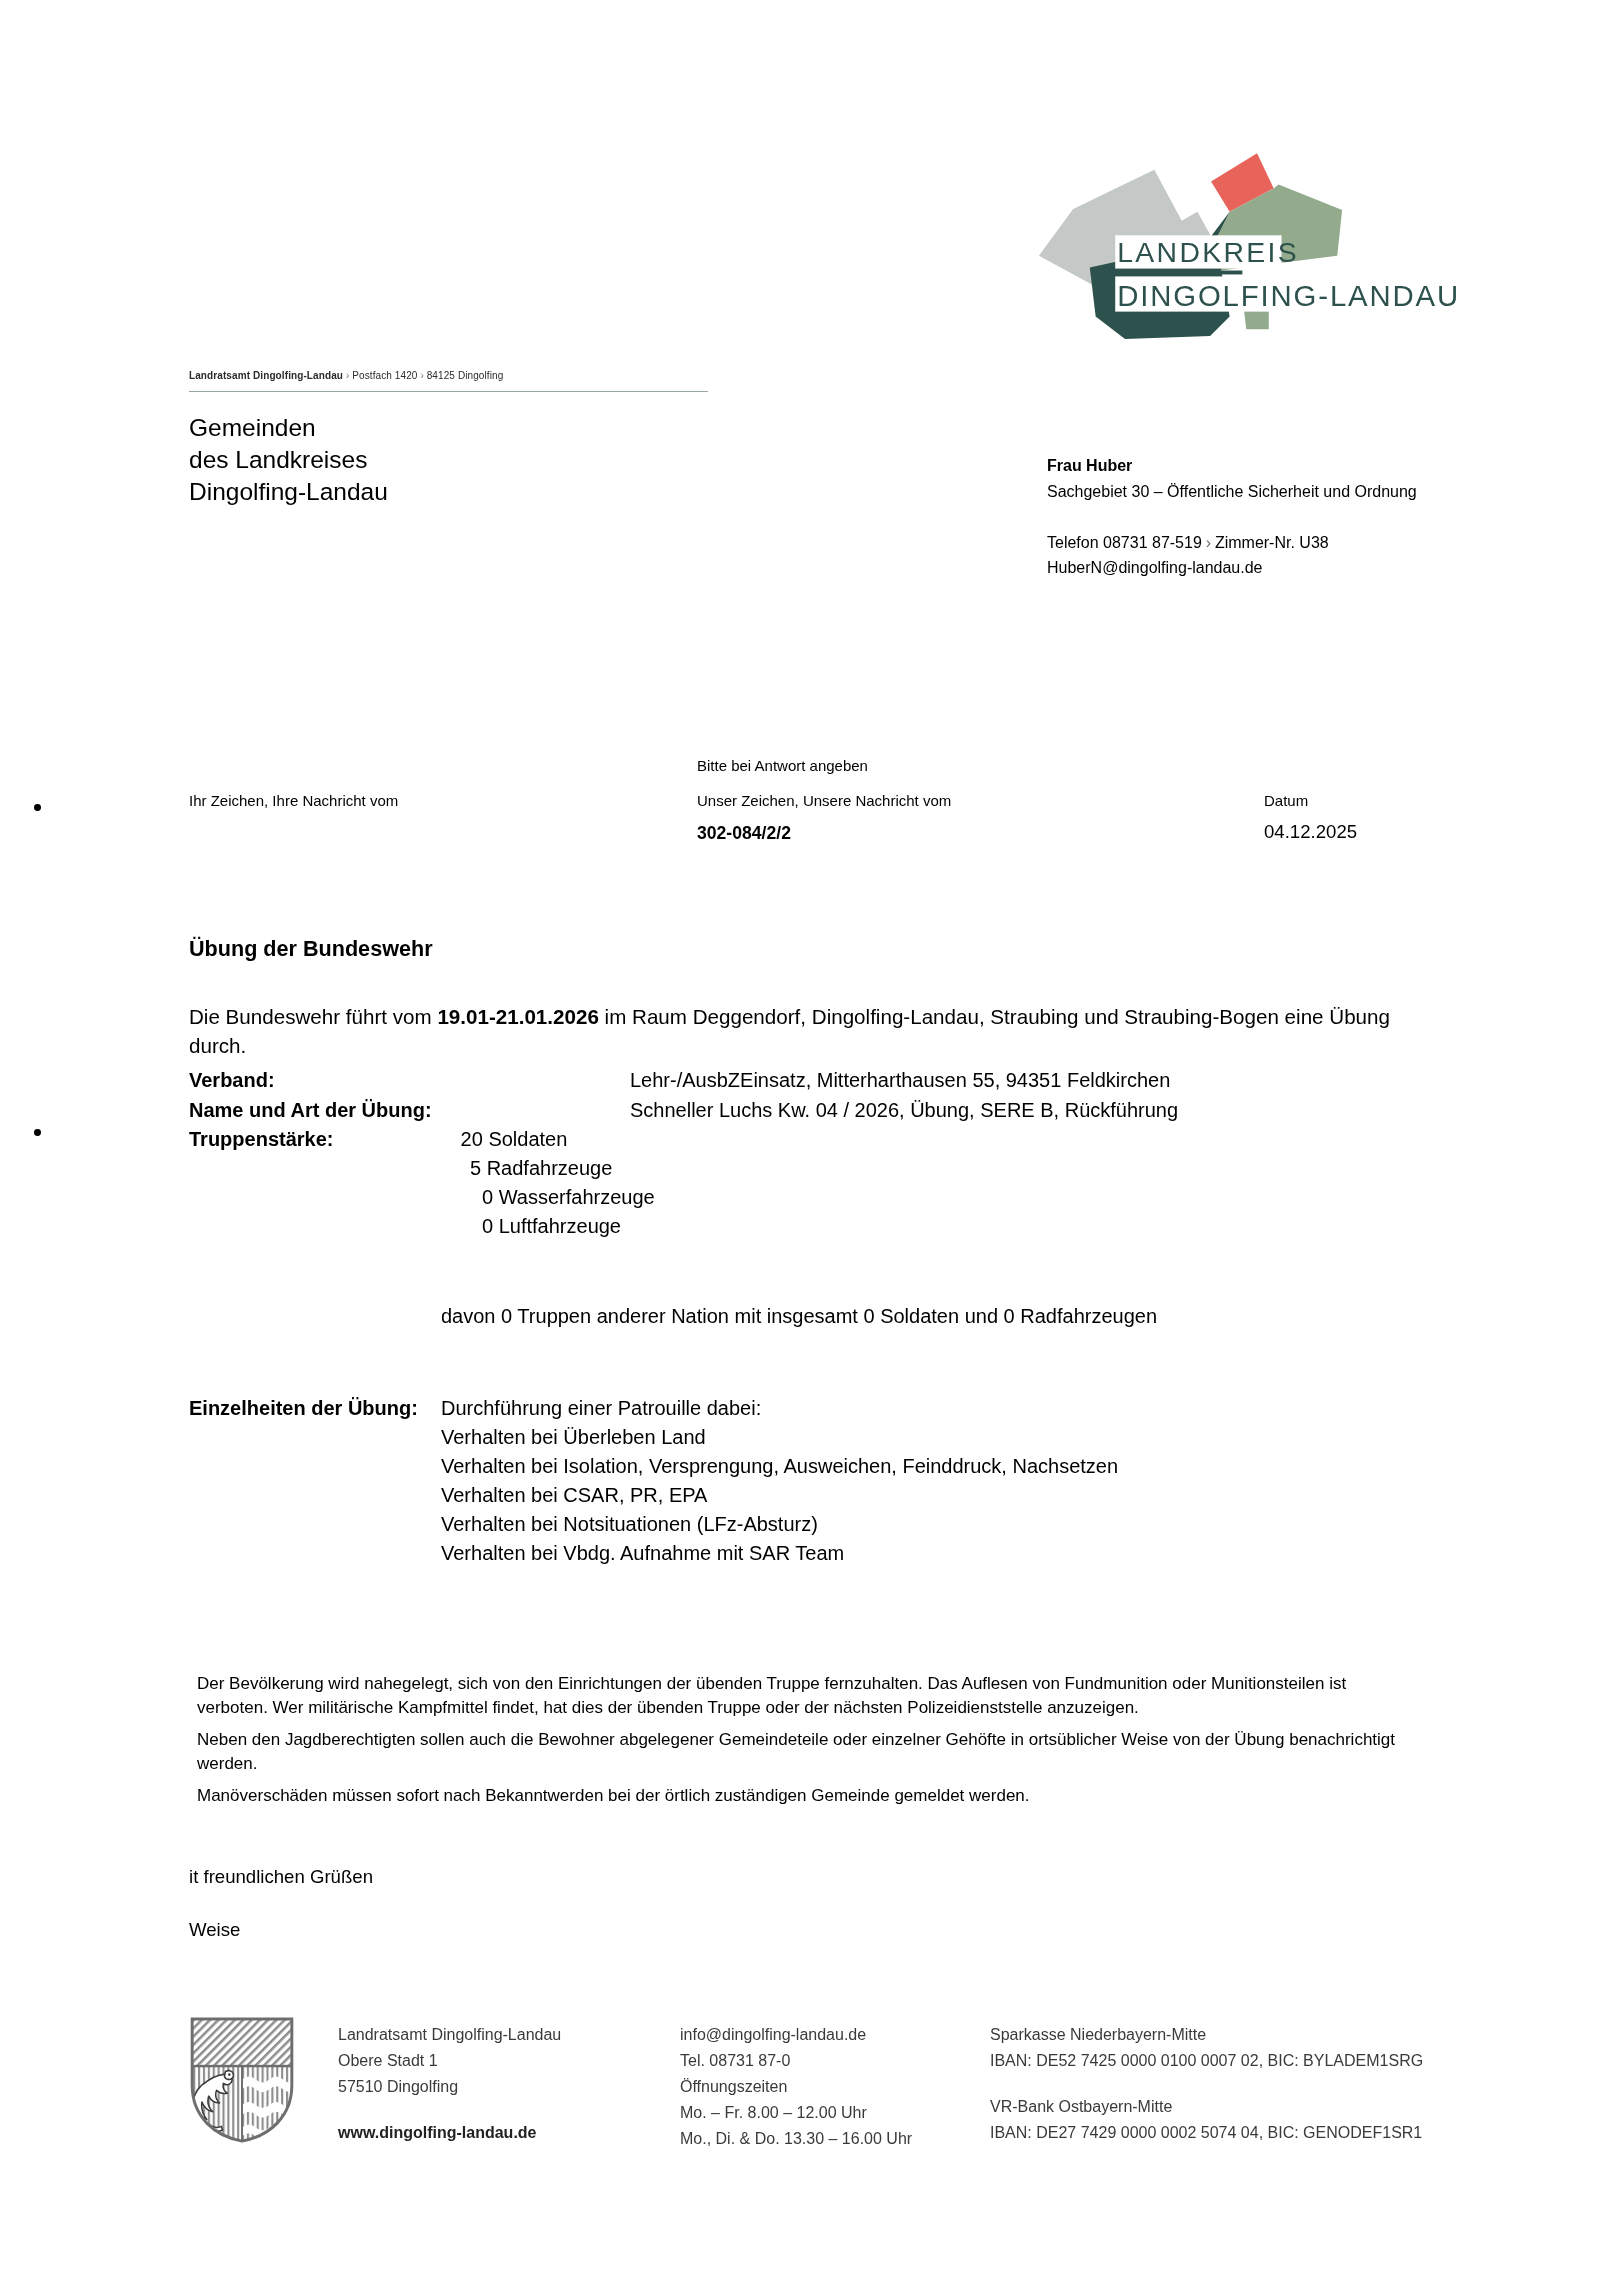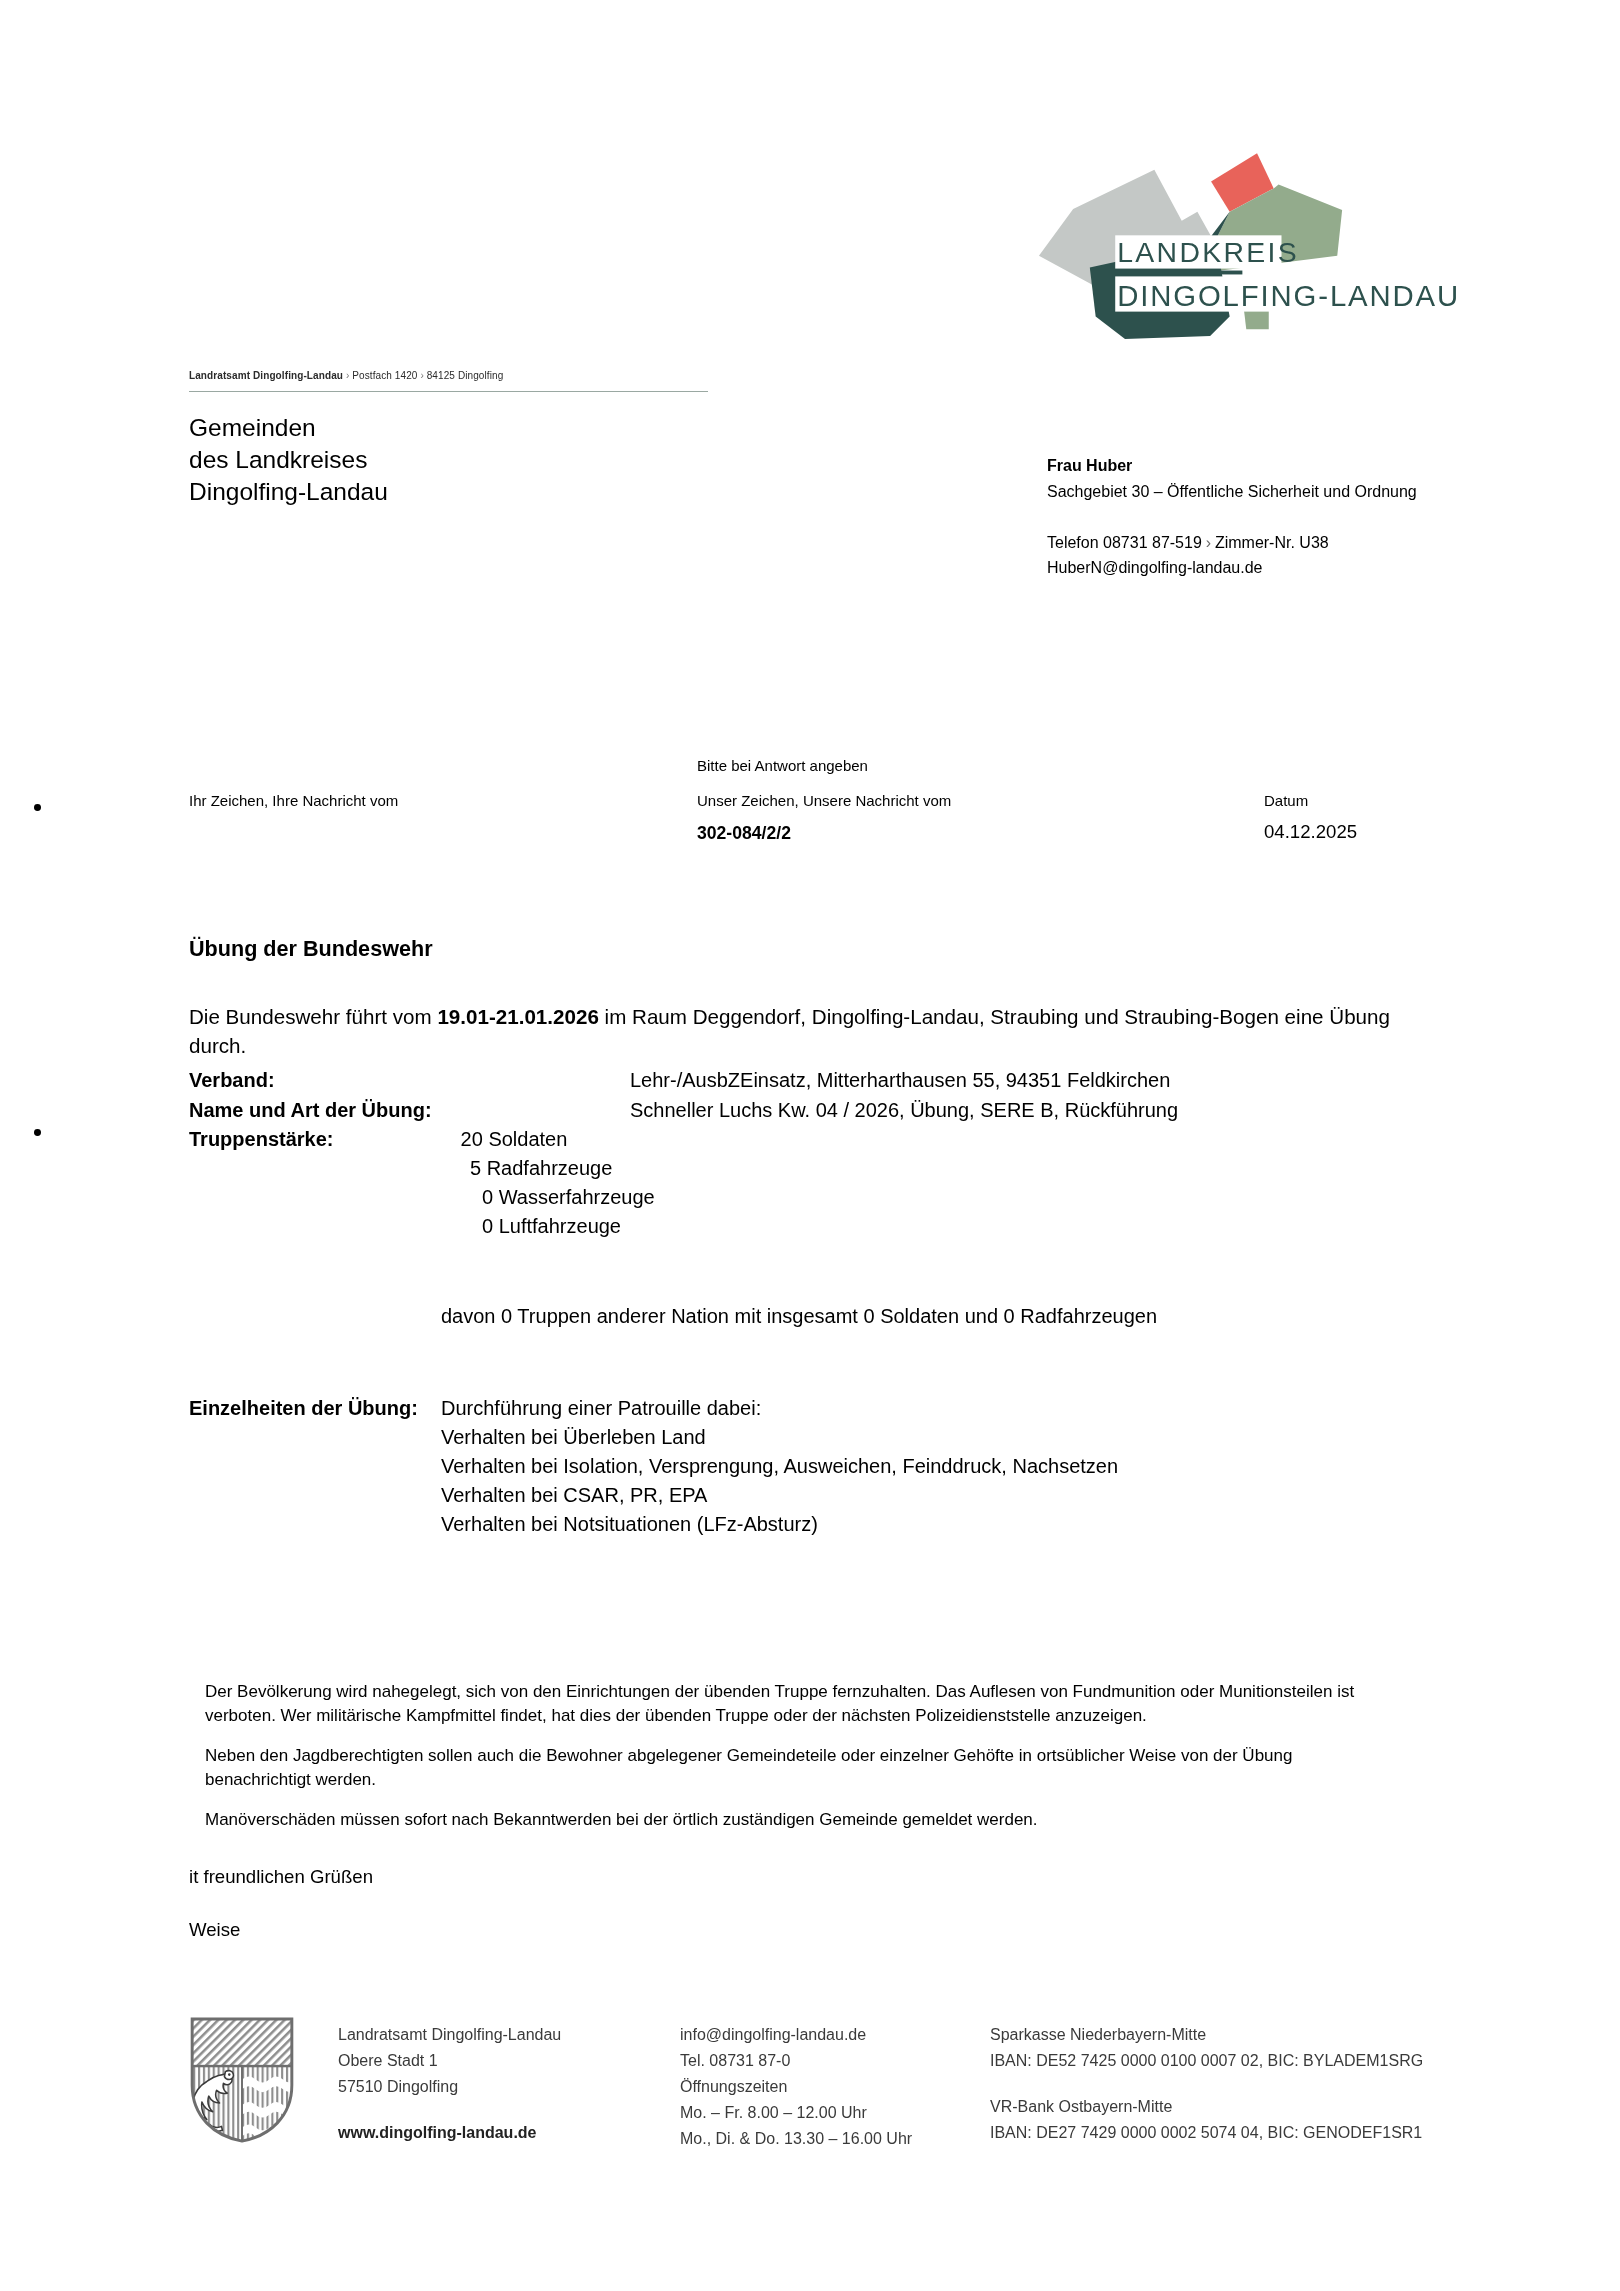--- a/index.html
+++ b/index.html
@@ -175,21 +175,21 @@
 
   
   .notice {
     position: absolute;
     left: 189px;
     top: 1664px;
     width: 1220px;
     font-size: 17px;
     line-height: 24px;
   }
-  .notice p { margin: 16px; }
+  .notice p { margin: 8px; }
 
   
   .closing {
     position: absolute;
     left: 189px;
     top: 1862px;
     font-size: 18.6px;
     line-height: 29px;
   }
   .signature {
@@ -321,20 +321,21 @@
   <div class="datarow row-einzel">
     <span class="label">Einzelheiten der Übung:</span>
   </div>
 
   <div class="einzel-list">
     <div>Durchführung einer Patrouille dabei:</div>
     <div>Verhalten bei Überleben Land</div>
     <div>Verhalten bei Isolation, Versprengung, Ausweichen, Feinddruck, Nachsetzen</div>
     <div>Verhalten bei CSAR, PR, EPA</div>
     <div>Verhalten bei Notsituationen (LFz-Absturz)</div>
+    <div>Verhalten bei Vbdg. Aufnahme mit SAR Team</div>
   </div>
 
   <div class="notice">
     <p>Der Bevölkerung wird nahegelegt, sich von den Einrichtungen der übenden Truppe fernzuhalten. Das Auflesen von Fundmunition oder Munitionsteilen ist verboten. Wer militärische Kampfmittel findet, hat dies der übenden Truppe oder der nächsten Polizeidienststelle anzuzeigen.</p>
     <p>Neben den Jagdberechtigten sollen auch die Bewohner abgelegener Gemeindeteile oder einzelner Gehöfte in ortsüblicher Weise von der Übung benachrichtigt werden.</p>
     <p>Manöverschäden müssen sofort nach Bekanntwerden bei der örtlich zuständigen Gemeinde gemeldet werden.</p>
   </div>
 
   <div class="closing">it freundlichen Grüßen</div>
   <div class="signature">Weise</div>

